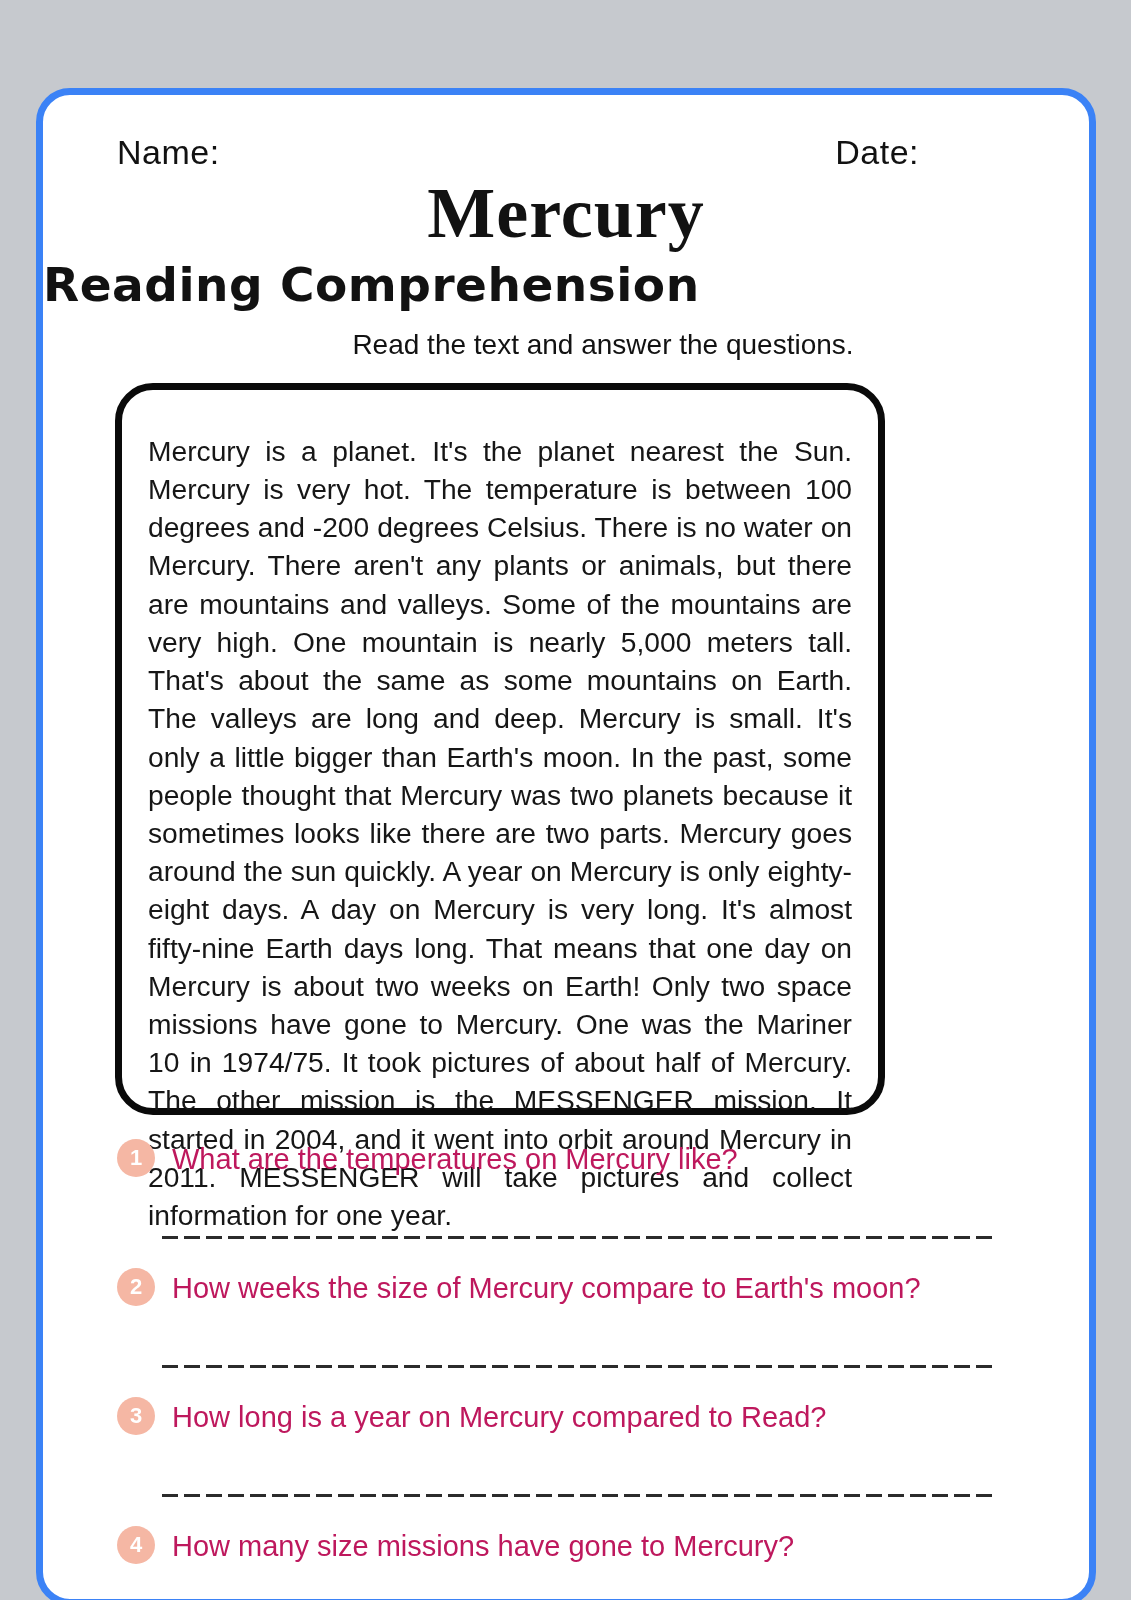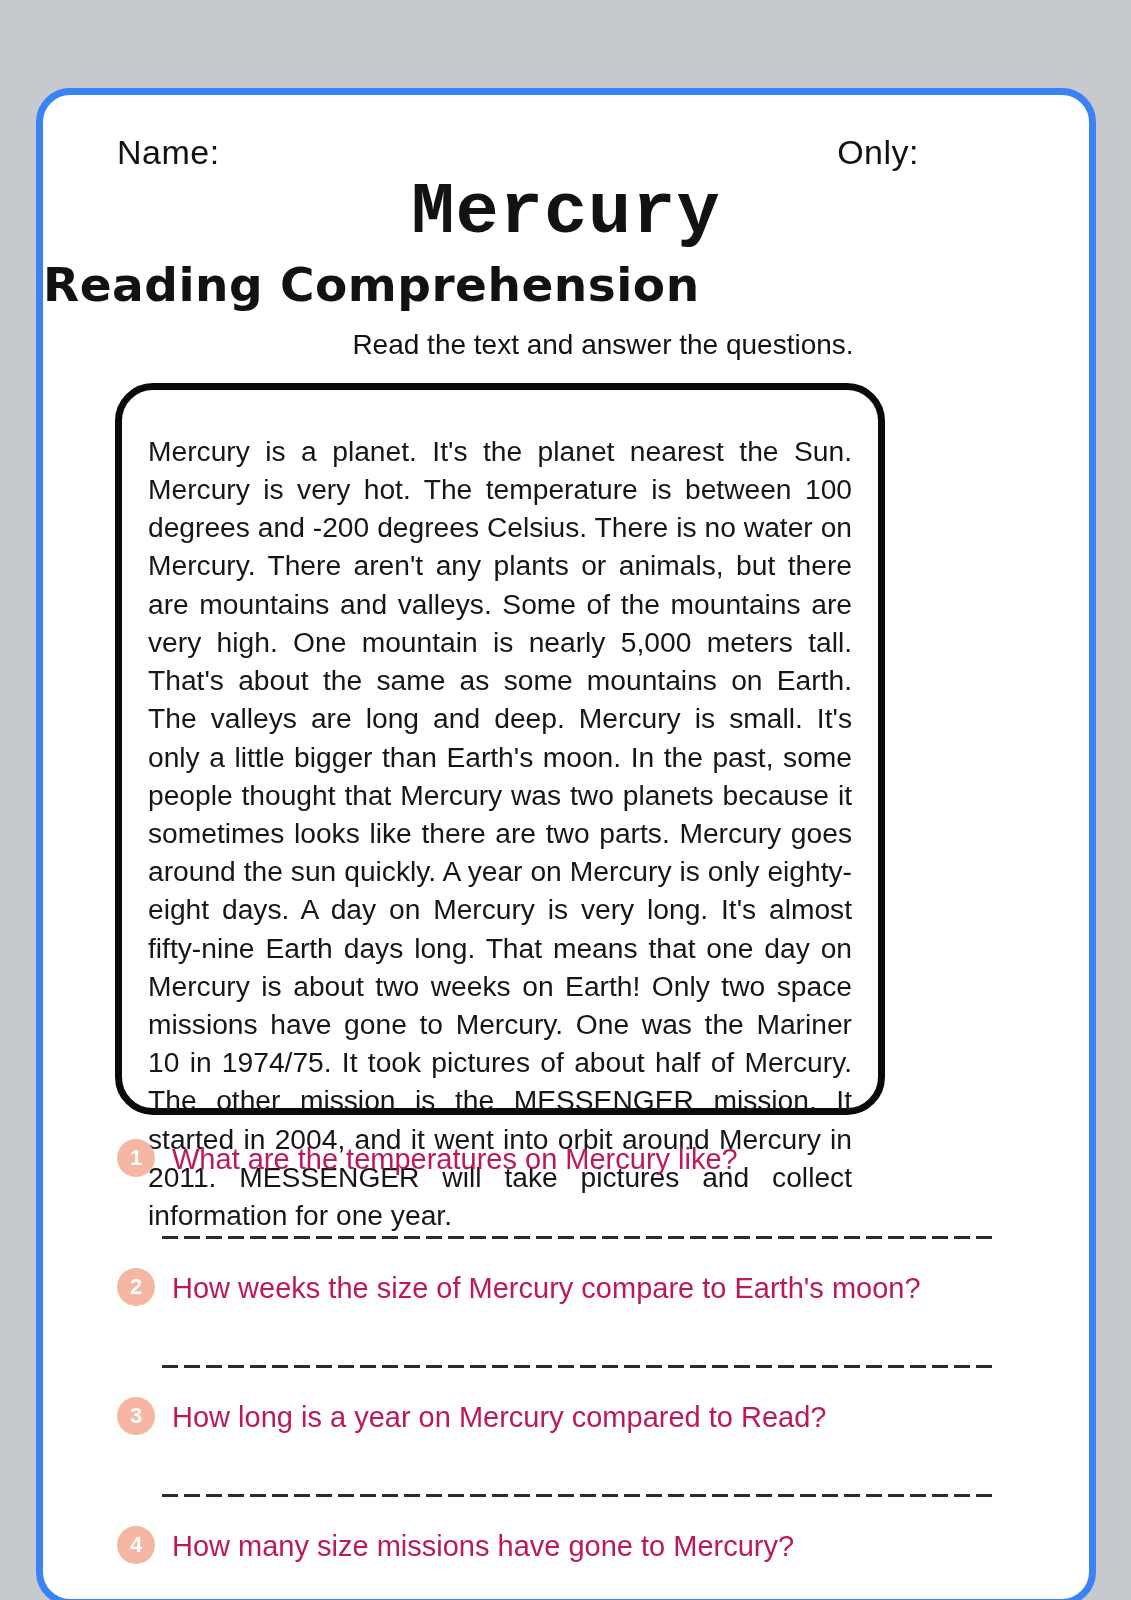--- a/index.html
+++ b/index.html
@@ -22,21 +22,21 @@
   .header-row {
     display: flex;
     justify-content: space-between;
     padding: 38px 170px 0 74px;
     font-size: 34px;
     font-weight: 400;
     letter-spacing: 0.5px;
   }
   .title {
     text-align: center;
-    font-family: Liberation Mono, monospace;
+    font-family: Liberation Serif, serif;
     font-weight: 800;
     font-size: 72px;
     letter-spacing: 1px;
     margin-top: 2px;
     line-height: 1.1;
   }
   .subtitle {
     font-family: "DejaVu Sans", sans-serif;
     font-weight: 800;
     font-size: 47px;
@@ -100,21 +100,21 @@
     background: repeating-linear-gradient(90deg, #2b2b2b 0px, #2b2b2b 16px, transparent 16px, transparent 22px);
   }
 </style>
 </head>
 <body>
 
 <div class="worksheet-card">
 
   <div class="header-row">
     <span class="name-label">Name:</span>
-    <span class="date-label">Only:</span>
+    <span class="date-label">Date:</span>
   </div>
 
   <div class="title">Mercury</div>
   <div class="subtitle">Reading Comprehension</div>
 
   <div class="instruction">Read the text and answer the questions.</div>
 
   <div class="passage-box">
     <div class="passage-text">Mercury is a planet. It's the planet nearest the Sun. Mercury is very hot. The temperature is between 100 degrees and -200 degrees Celsius. There is no water on Mercury. There aren't any plants or animals, but there are mountains and valleys. Some of the mountains are very high. One mountain is nearly 5,000 meters tall. That's about the same as some mountains on Earth. The valleys are long and deep. Mercury is small. It's only a little bigger than Earth's moon. In the past, some people thought that Mercury was two planets because it sometimes looks like there are two parts. Mercury goes around the sun quickly. A year on Mercury is only eighty-eight days. A day on Mercury is very long. It's almost fifty-nine Earth days long. That means that one day on Mercury is about two weeks on Earth! Only two space missions have gone to Mercury. One was the Mariner 10 in 1974/75. It took pictures of about half of Mercury. The other mission is the MESSENGER mission. It started in 2004, and it went into orbit around Mercury in 2011. MESSENGER will take pictures and collect information for one year.</div>
   </div>

